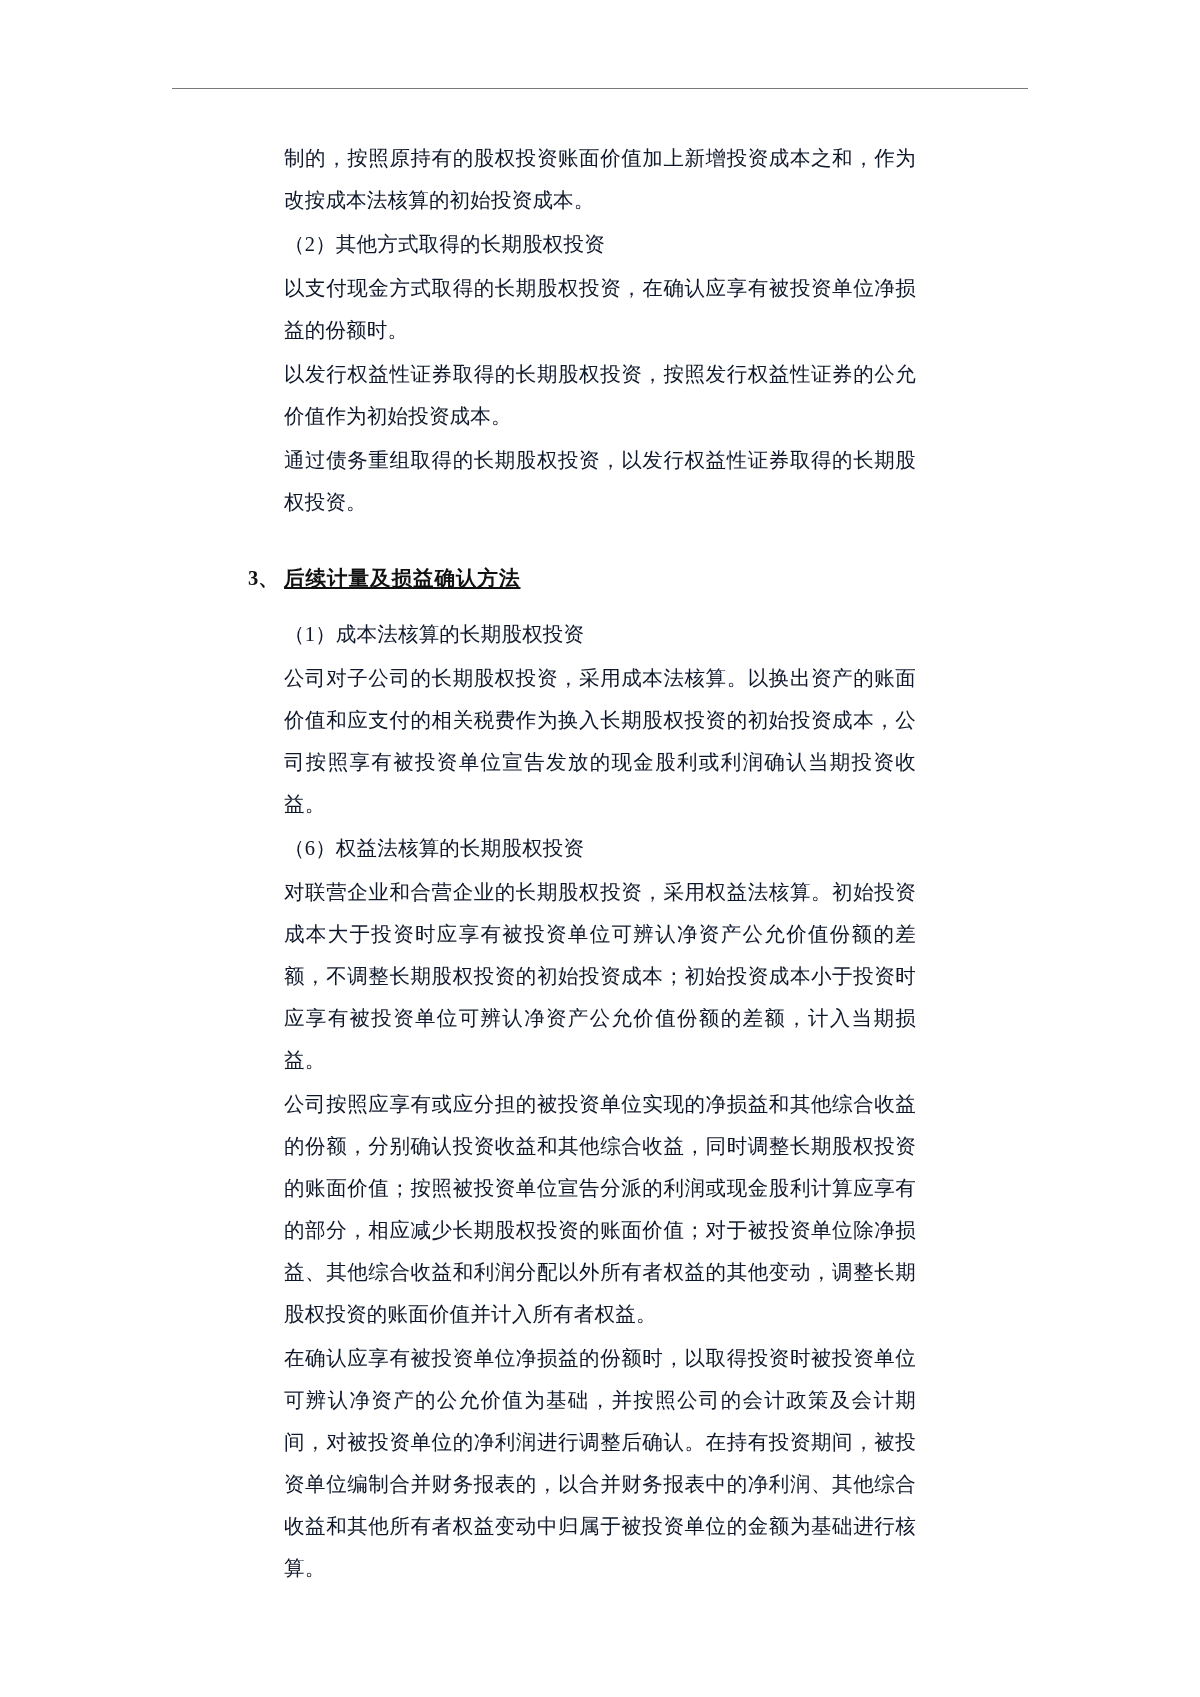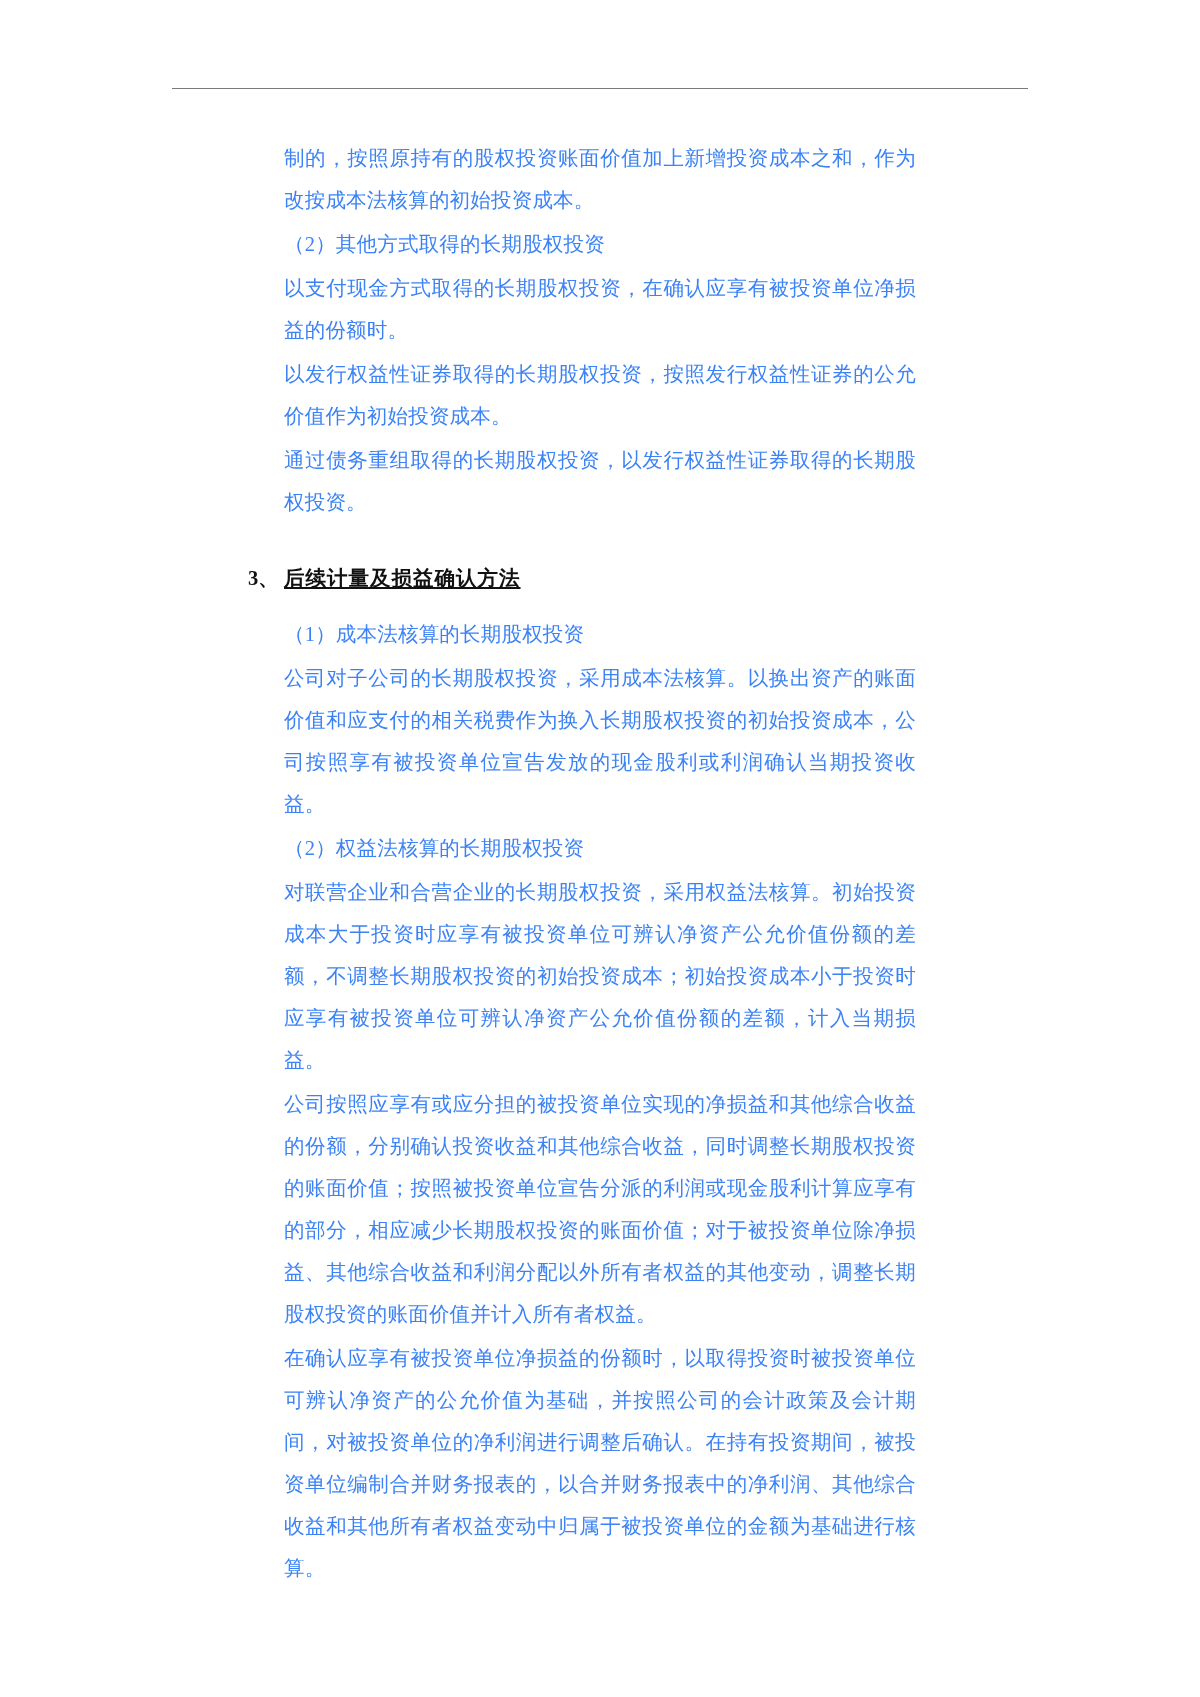--- a/index.html
+++ b/index.html
@@ -33,21 +33,21 @@
   }
   .body-block {
     padding-left: 112px;
     width: 744px;
     box-sizing: border-box;
   }
   p.para {
     margin: 0 0 2px 0;
     font-size: 20.5px;
     line-height: 42px;
-    color: #3b82f6;
+    color: #0f172a;
     text-align: justify;
     text-justify: inter-ideograph;
     letter-spacing: 0.2px;
     font-family: "Liberation Serif", "DejaVu Serif", serif;
   }
   .section-head {
     display: flex;
     margin-top: 34px;
     margin-bottom: 14px;
     font-weight: bold;
@@ -94,21 +94,21 @@
     </div>
 
     <div class="section-head">
       <div class="section-num">3、</div>
       <div class="section-title">后续计量及损益确认方法</div>
     </div>
 
     <div class="body-block">
       <p class="para">（1）成本法核算的长期股权投资</p>
       <p class="para">公司对子公司的长期股权投资，采用成本法核算。以换出资产的账面价值和应支付的相关税费作为换入长期股权投资的初始投资成本，公司按照享有被投资单位宣告发放的现金股利或利润确认当期投资收益。</p>
-      <p class="para">（2）权益法核算的长期股权投资</p>
+      <p class="para">（6）权益法核算的长期股权投资</p>
       <p class="para">对联营企业和合营企业的长期股权投资，采用权益法核算。初始投资成本大于投资时应享有被投资单位可辨认净资产公允价值份额的差额，不调整长期股权投资的初始投资成本；初始投资成本小于投资时应享有被投资单位可辨认净资产公允价值份额的差额，计入当期损益。</p>
       <p class="para">公司按照应享有或应分担的被投资单位实现的净损益和其他综合收益的份额，分别确认投资收益和其他综合收益，同时调整长期股权投资的账面价值；按照被投资单位宣告分派的利润或现金股利计算应享有的部分，相应减少长期股权投资的账面价值；对于被投资单位除净损益、其他综合收益和利润分配以外所有者权益的其他变动，调整长期股权投资的账面价值并计入所有者权益。</p>
       <p class="para">在确认应享有被投资单位净损益的份额时，以取得投资时被投资单位可辨认净资产的公允价值为基础，并按照公司的会计政策及会计期间，对被投资单位的净利润进行调整后确认。在持有投资期间，被投资单位编制合并财务报表的，以合并财务报表中的净利润、其他综合收益和其他所有者权益变动中归属于被投资单位的金额为基础进行核算。</p>
     </div>
 
   </div>
 
 </div>
 
 </body></html>

